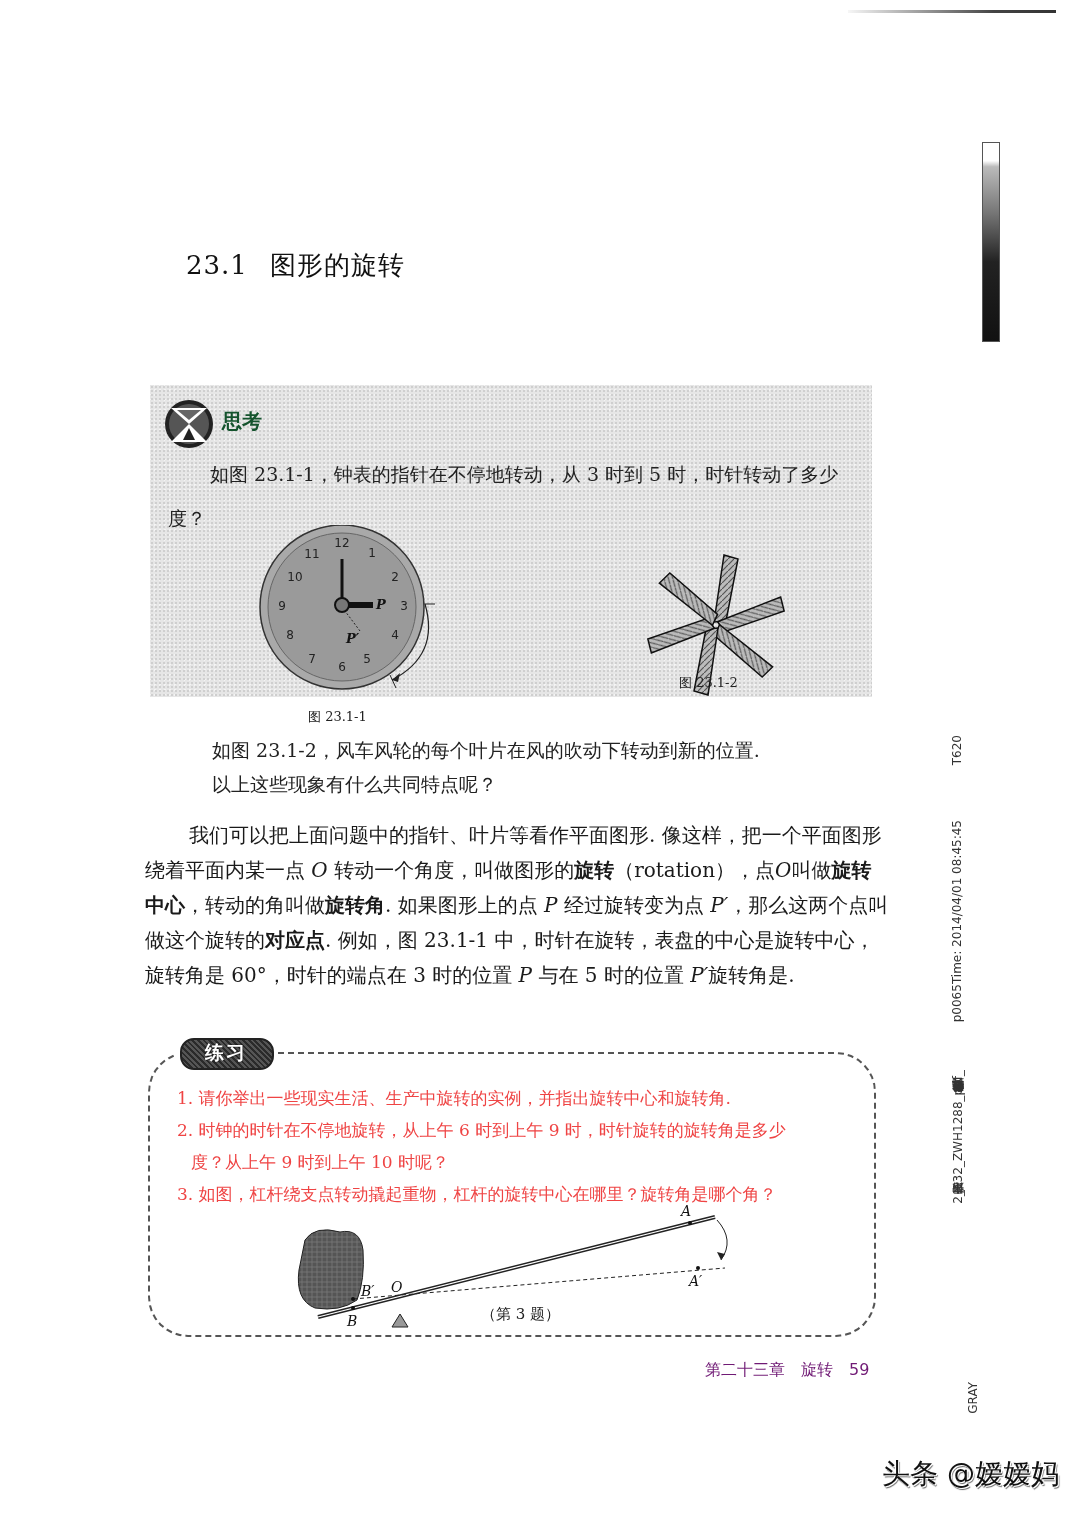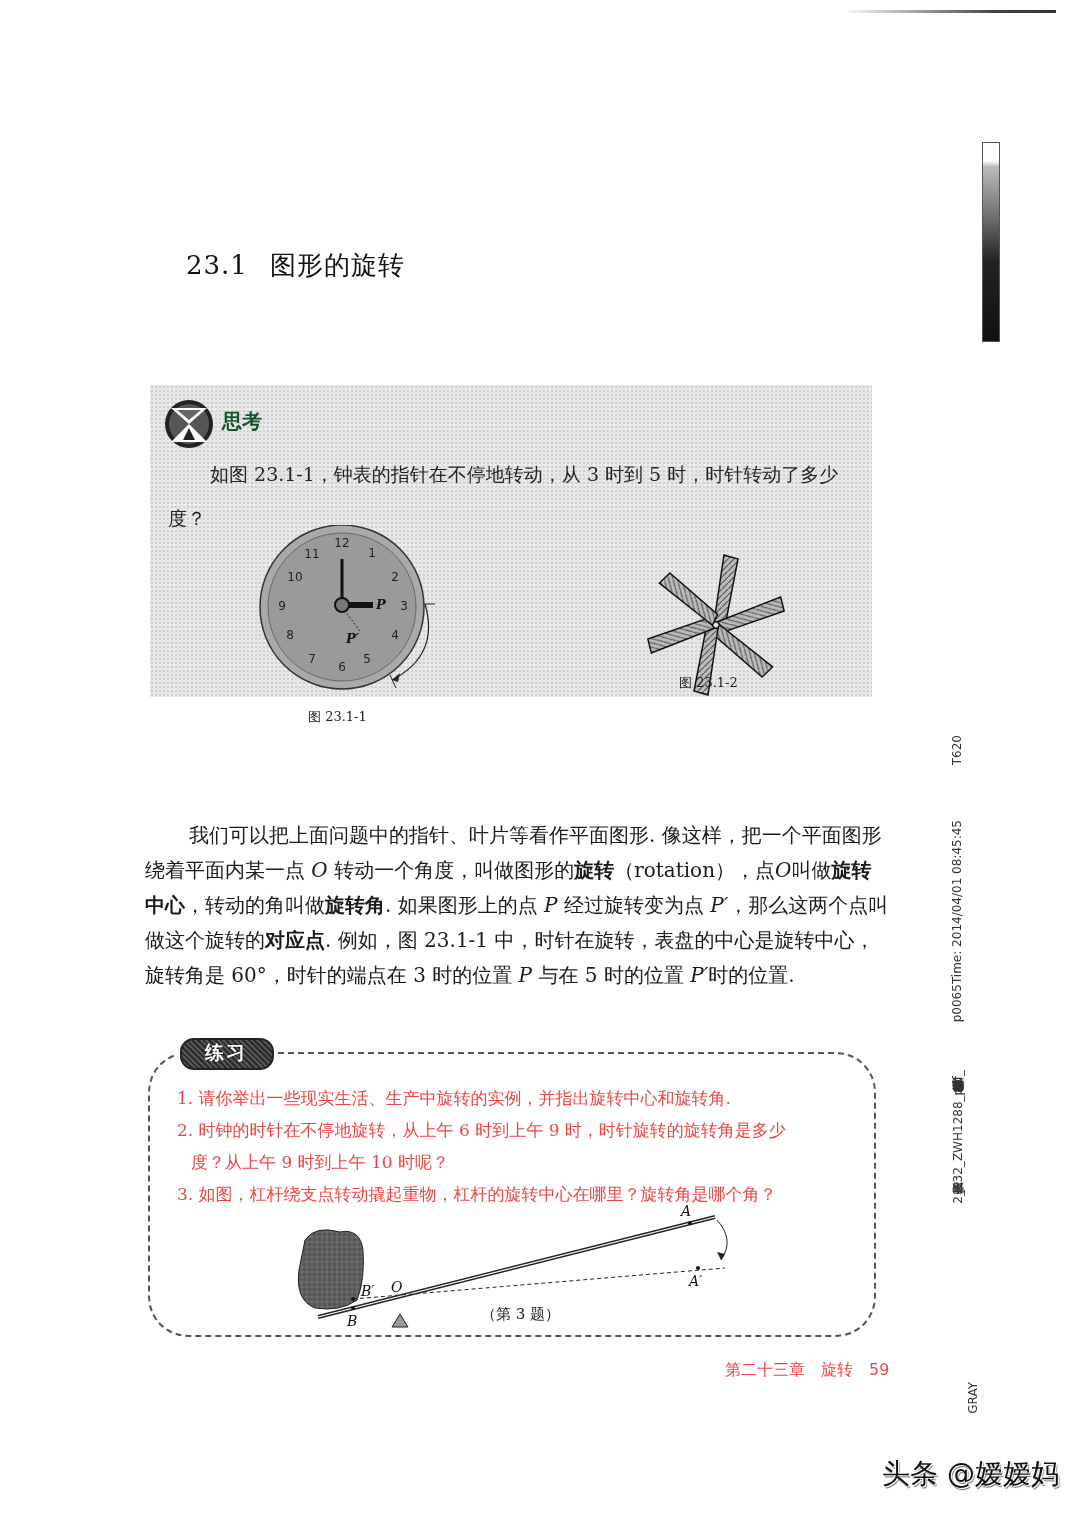--- a/index.html
+++ b/index.html
@@ -78,23 +78,22 @@
   .ex { font-size: 17px; line-height: 32px; color: #ef4444; font-family: "DejaVu Serif", serif; }
   .ex1 { left: 177px; top: 1082px; }
   .ex2 { left: 177px; top: 1114px; width: 680px; }
   .ex2b { left: 191px; top: 1146px; }
   .ex3 { left: 177px; top: 1178px; }
 
   .lever { left: 285px; top: 1200px; width: 480px; height: 140px; }
   .cap3 { left: 481px; top: 1305px; font-size: 15px; }
 
   .footer-chapter {
-    left: 705px; top: 1360px; font-size: 16px; color: #ef4444;
+    left: 705px; top: 1360px; font-size: 16px; color: #701a75;
     font-family: "DejaVu Sans", sans-serif;
-    margin-left: 20px;
   }
   .footer-chapter span { margin-right: 16px; }
 
   .vert {
     writing-mode: vertical-rl; transform: rotate(180deg);
     font-family: "DejaVu Sans", sans-serif; font-size: 12px; color: #333;
   }
   .v-t620 { left: 950px; top: 735px; }
   .v-time { left: 950px; top: 820px; }
   .v-file { left: 950px; top: 1070px; }
@@ -169,32 +168,34 @@
     <polygon points="-2,-3 8,-70 22,-66 10,-4" transform="rotate(60)"></polygon>
     <polygon points="-2,-3 8,-70 22,-66 10,-4" transform="rotate(120)"></polygon>
     <polygon points="-2,-3 8,-70 22,-66 10,-4" transform="rotate(180)"></polygon>
     <polygon points="-2,-3 8,-70 22,-66 10,-4" transform="rotate(240)"></polygon>
     <polygon points="-2,-3 8,-70 22,-66 10,-4" transform="rotate(300)"></polygon>
   </g>
 </svg>
 <div class="abs caption cap2">图 23.1-2</div>
 
 <div class="abs after-q">
+  <div>如图 23.1-2，风车风轮的每个叶片在风的吹动下转动到新的位置.</div>
+  <div>以上这些现象有什么共同特点呢？</div>
 </div>
 
 <div class="abs body-text">
   <span>我们可以把上面问题中的指针、叶片等看作平面图形. 像这样，把一个平面图形绕着平面内某一点</span>
   <i>O</i>
   <span>转动一个角度，叫做图形的</span><b>旋转</b><span>（rotation），点</span><i>O</i><span>叫做</span><b>旋转中心</b><span>，转动的角叫做</span><b>旋转角</b><span>. 如果图形上的点</span>
   <i>P</i>
   <span>经过旋转变为点</span>
   <i>P′</i><span>，那么这两个点叫做这个旋转的</span><b>对应点</b><span>. 例如，图 23.1-1 中，时针在旋转，表盘的中心是旋转中心，旋转角是 60°，时针的端点在 3 时的位置</span>
   <i>P</i>
   <span>与在 5 时的位置</span>
-  <i>P′</i><span>时的位置.</span>
+  <i>P′</i><span>旋转角是.</span>
 </div>
 
 <div class="abs practice-frame"></div>
 <div class="abs practice-badge-bg"></div>
 <div class="abs practice-badge"></div>
 <div class="abs practice-label">练习</div>
 
 <div class="abs ex ex1">1. 请你举出一些现实生活、生产中旋转的实例，并指出旋转中心和旋转角.</div>
 <div class="abs ex ex2">2. 时钟的时针在不停地旋转，从上午 6 时到上午 9 时，时针旋转的旋转角是多少</div>
 <div class="abs ex ex2b">度？从上午 9 时到上午 10 时呢？</div>

